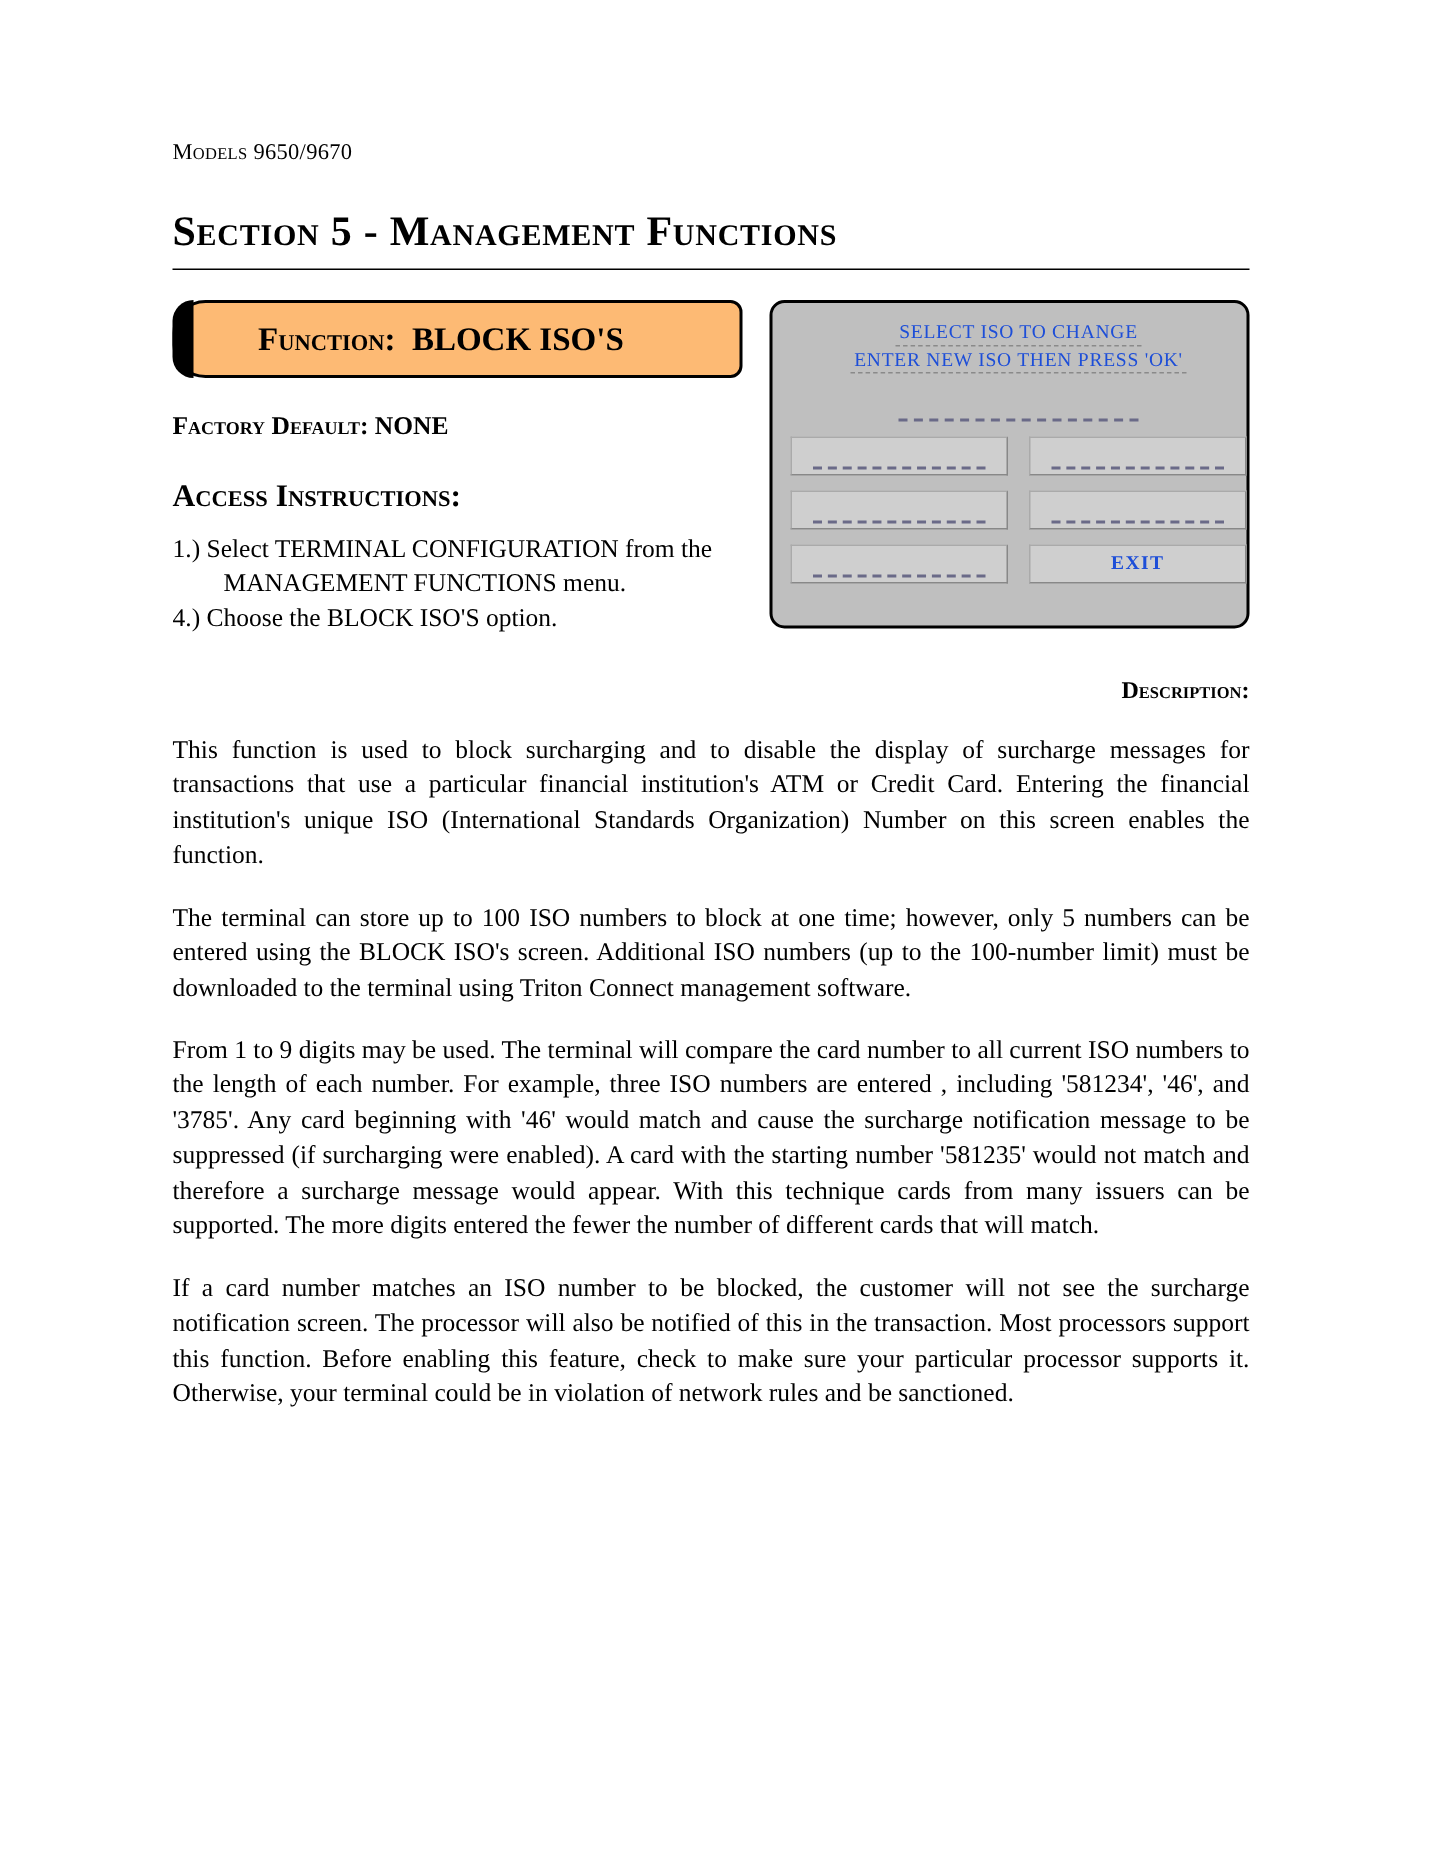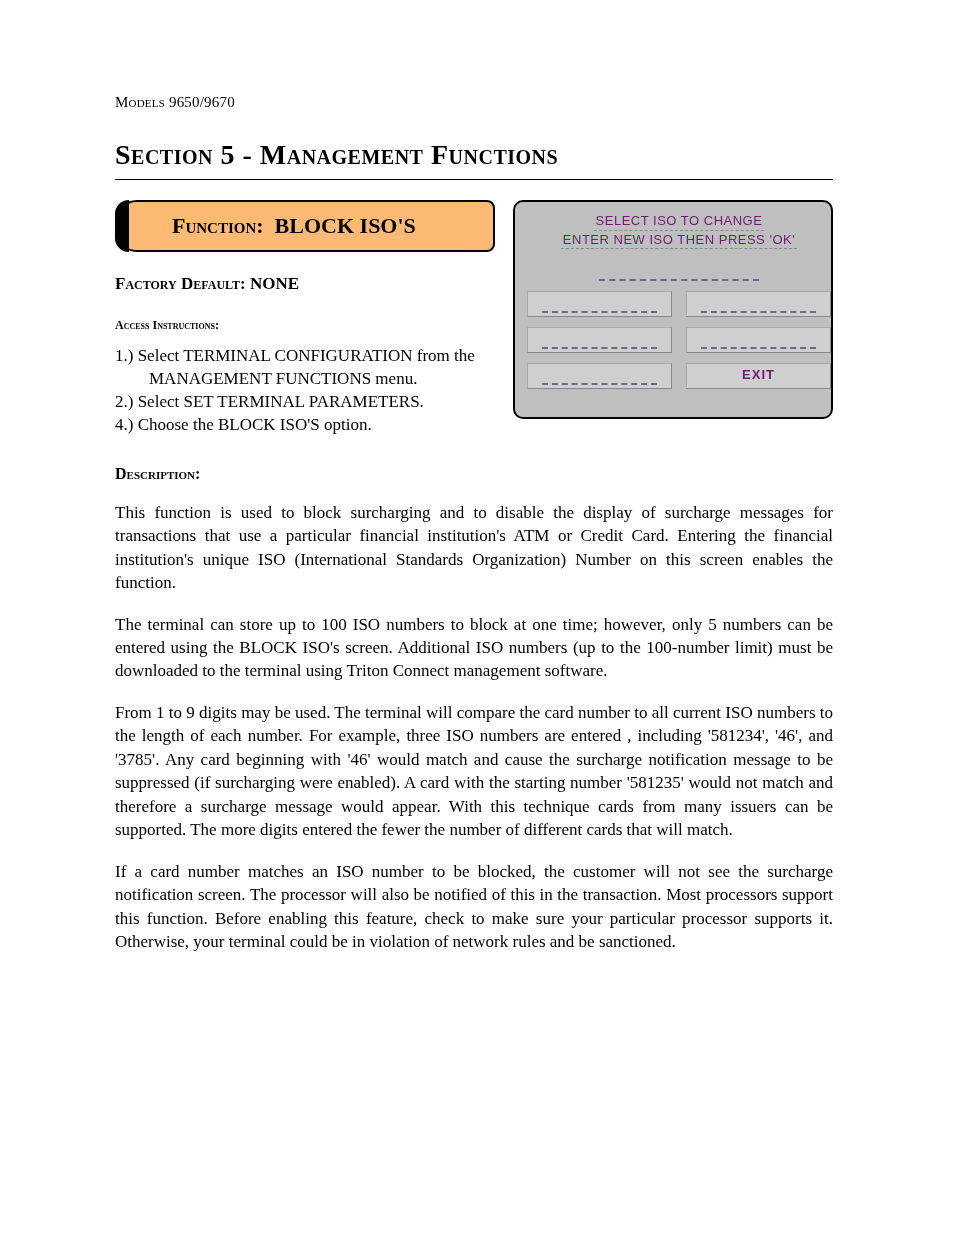--- a/index.html
+++ b/index.html
@@ -62,22 +62,22 @@
   .screen-wrap {
     float: right;
     width: 320px;
     margin: 0 0 10px 18px;
   }
   .screen {
     border: 2px solid #000;
     border-radius: 10px;
     background: #bfbfbf;
     padding: 10px 0 18px 12px;
-    font-family: Liberation Sans, sans-serif;
-    color: #701a75;
+    font-family: Liberation Serif, serif;
+    color: #1d4ed8;
     font-size: 13px;
     letter-spacing: 0.5px;
   }
   .screen .title-lines {
     text-align: center;
     line-height: 1.35;
     margin-bottom: 10px;
   }
   .screen .title-lines span {
     display: inline-block;
@@ -120,40 +120,41 @@
     letter-spacing: 1px;
   }
   
   .label-line {
     font-weight: bold;
     font-size: 17px;
     margin: 22px 0 0 0;
   }
   .label-sub {
     font-weight: bold;
-    font-size: 12px;
+    font-size: 21px;
     margin: 24px 0 0 0;
   }
   ol.steps {
     margin: 12px 0 0 0;
     padding: 0 0 0 0;
     list-style: none;
     font-size: 17px;
     line-height: 1.35;
   }
   ol.steps li {
     padding-left: 34px;
     text-indent: -34px;
     margin: 0;
   }
   .desc-head {
     font-weight: bold;
     font-size: 16px;
     margin: 28px 0 0 0;
     clear: both;
+    text-align: right;
   }
   p.body {
     font-size: 17px;
     line-height: 1.38;
     margin: 18px 0 0 0;
     text-align: justify;
   }
   .footer {
     position: absolute;
     left: 115px;
@@ -227,21 +228,20 @@
 
   <div class="label-line">
     <span class="sc">Factory Default:</span>
     <span>NONE</span>
   </div>
 
   <div class="label-sub sc">Access Instructions:</div>
 
   <ol class="steps">
     <li>1.) Select TERMINAL CONFIGURATION from the MANAGEMENT FUNCTIONS menu.</li>
-    <li>2.) Select SET TERMINAL PARAMETERS.</li>
     <li>4.) Choose the BLOCK ISO'S option.</li>
   </ol>
 
   <div class="desc-head sc">Description:</div>
 
   <p class="body">This function is used to block surcharging and to disable the display of surcharge messages for transactions that use a particular financial institution's ATM or Credit Card.  Entering the financial institution's unique ISO (International Standards Organization) Number on this screen enables the function.</p>
   <p class="body">The terminal can store up to 100 ISO numbers to block at one time; however, only 5 numbers can be entered using the BLOCK ISO's screen. Additional ISO numbers (up to the 100-number limit) must be downloaded to the terminal using Triton Connect management software.</p>
   <p class="body">From 1 to 9 digits may be used.  The terminal will compare the card number to all current ISO numbers to the length of each number.  For example, three ISO numbers are entered , including '581234', '46', and '3785'.  Any card beginning with '46' would match and cause the surcharge notification message to be suppressed (if surcharging were enabled).  A card with the starting number '581235' would not match and therefore a surcharge message would appear.  With this technique cards from many issuers can be supported.  The more digits entered the fewer the number of different cards that will match.</p>
   <p class="body">If a card number matches an ISO number to be blocked, the customer will not see the surcharge notification screen.  The processor will also be notified of this in the transaction.  Most processors support this function.  Before enabling this feature, check to make sure your particular processor supports it.  Otherwise, your terminal could be in violation of network rules and be sanctioned.</p>
 

